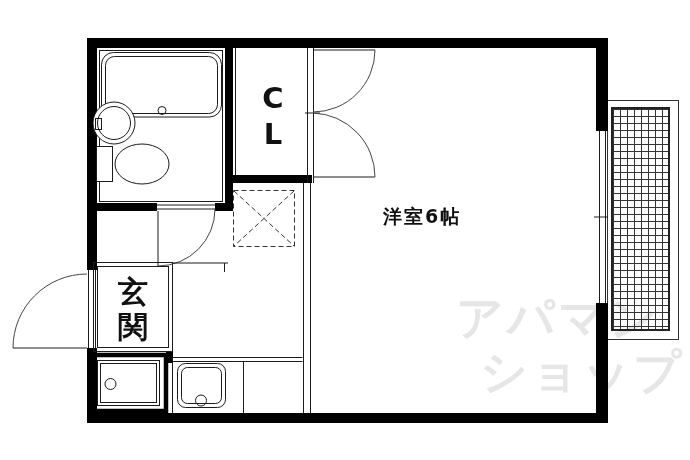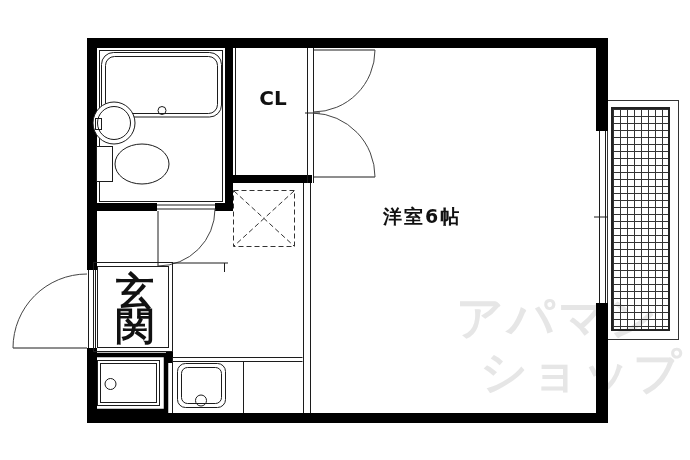--- a/index.html
+++ b/index.html
@@ -20,22 +20,22 @@
     position:absolute;left:611px;top:107px;width:59px;height:224px;z-index:1;
     border:2px solid #222;box-sizing:border-box;
     background-image:
       repeating-linear-gradient(to right,#333 0 1px,transparent 1px 7px),
       repeating-linear-gradient(to bottom,#333 0 1px,transparent 1px 7px);
   }
   svg.plan{z-index:2;}
   
   .lbl{position:absolute;color:#111;z-index:3;}
   .lbl-main{left:383px;top:204px;width:156px;font-size:19px;font-weight:600;letter-spacing:2px;white-space:nowrap;}
-  .lbl-cl{left:257px;top:80px;width:32px;font-size:20px;line-height:36px;font-weight:600;text-align:center;word-break:break-all;}
-  .lbl-genkan{left:116px;top:274px;width:34px;font-size:38px;line-height:35px;font-weight:600;text-align:center;word-break:break-all;}
+  .lbl-cl{left:257px;top:80px;width:32px;font-size:29px;line-height:36px;font-weight:600;text-align:center;word-break:break-all;}
+  .lbl-genkan{left:116px;top:274px;width:34px;font-size:30px;line-height:35px;font-weight:600;text-align:center;word-break:break-all;}
 </style>
 </head>
 <body>
 
 <div class="stage">
 
   <div class="wm wm1">アパマン</div>
   <div class="wm wm2">ショップ</div>
 
   <div class="balcony-grid"></div>

